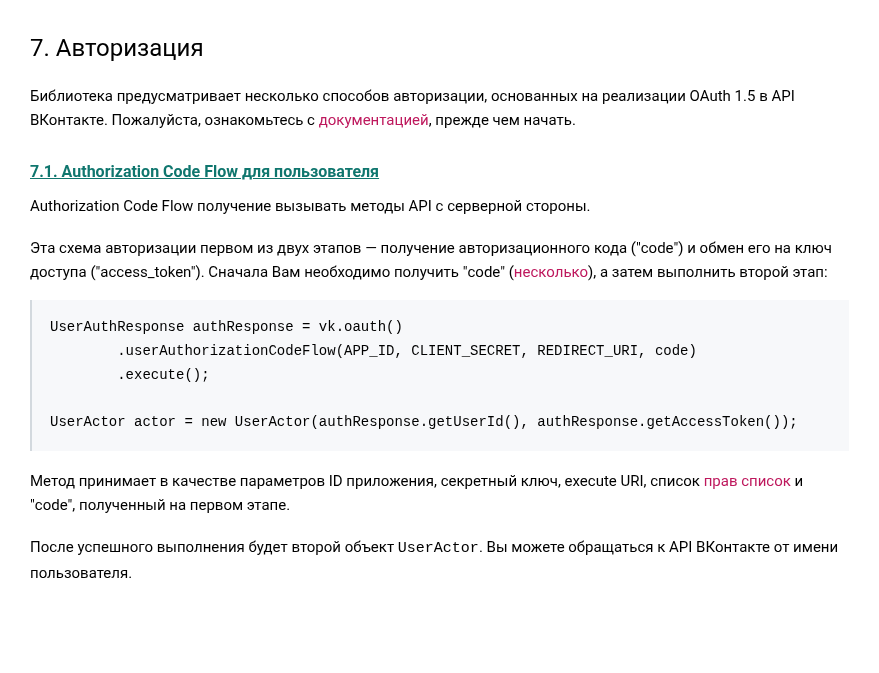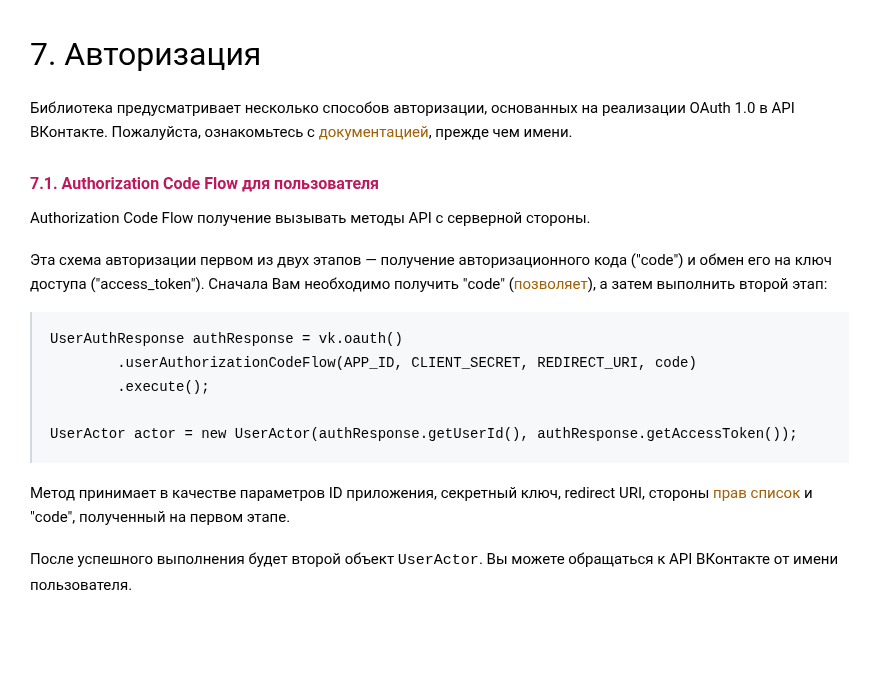--- a/index.html
+++ b/index.html
@@ -10,45 +10,46 @@
     body {
       font-family: -apple-system, BlinkMacSystemFont, "Segoe UI", Roboto, Helvetica, Arial, sans-serif;
       color: #000;
       background: #fff;
       padding: 30px 30px 30px 30px;
       width: 879px;
       font-size: 15px;
       line-height: 1.5;
     }
     h2.section-heading {
-      font-size: 32px;
+      font-size: 24px;
       font-weight: 400;
       color: #000;
       margin-bottom: 18px;
     }
     h3.subsection-heading {
       font-size: 16px;
       font-weight: 700;
-      color: #be185d;
+      color: #0f766e;
       margin-top: 28px;
       margin-bottom: 10px;
+      text-decoration: underline;
     }
     p.paragraph {
       color: #000;
       margin-bottom: 0;
       line-height: 1.6;
     }
     .para-block {
       margin-top: 18px;
     }
     .para-block:first-of-type {
       margin-top: 0;
     }
     a.link {
-      color: #a16207;
+      color: #be185d;
       text-decoration: none;
       cursor: pointer;
     }
     pre.code-block {
       background: #f7f8fa;
       border-left: 2px solid #d3d9de;
       padding: 16px 18px;
       margin-top: 16px;
       font-family: "SFMono-Regular", Consolas, "Liberation Mono", Menlo, monospace;
       font-size: 14px;
@@ -62,43 +63,43 @@
       font-size: 15px;
     }
   </style>
 </head>
 <body>
 
 <h2 class="section-heading">7. Авторизация</h2>
 
 <div class="para-block">
   <p class="paragraph">
-    <span>Библиотека предусматривает несколько способов авторизации, основанных на реализации OAuth 1.0 в API ВКонтакте. Пожалуйста, ознакомьтесь с </span><a class="link">документацией</a><span>, прежде чем имени.</span>
+    <span>Библиотека предусматривает несколько способов авторизации, основанных на реализации OAuth 1.5 в API ВКонтакте. Пожалуйста, ознакомьтесь с </span><a class="link">документацией</a><span>, прежде чем начать.</span>
   </p>
 </div>
 
 <h3 class="subsection-heading">7.1. Authorization Code Flow для пользователя</h3>
 
 <p class="paragraph">Authorization Code Flow получение вызывать методы API с серверной стороны.</p>
 
 <div class="para-block">
   <p class="paragraph">
-    <span>Эта схема авторизации первом из двух этапов — получение авторизационного кода ("code") и обмен его на ключ доступа ("access_token"). Сначала Вам необходимо получить "code" (</span><a class="link">позволяет</a><span>), а затем выполнить второй этап:</span>
+    <span>Эта схема авторизации первом из двух этапов — получение авторизационного кода ("code") и обмен его на ключ доступа ("access_token"). Сначала Вам необходимо получить "code" (</span><a class="link">несколько</a><span>), а затем выполнить второй этап:</span>
   </p>
 </div>
 
 <pre class="code-block">UserAuthResponse authResponse = vk.oauth()
         .userAuthorizationCodeFlow(APP_ID, CLIENT_SECRET, REDIRECT_URI, code)
         .execute();
 
 UserActor actor = new UserActor(authResponse.getUserId(), authResponse.getAccessToken());</pre>
 
 <div class="para-block">
   <p class="paragraph">
-    <span>Метод принимает в качестве параметров ID приложения, секретный ключ, redirect URI, стороны </span><a class="link">прав список</a><span> и "code", полученный на первом этапе.</span>
+    <span>Метод принимает в качестве параметров ID приложения, секретный ключ, execute URI, список </span><a class="link">прав список</a><span> и "code", полученный на первом этапе.</span>
   </p>
 </div>
 
 <div class="para-block">
   <p class="paragraph">
     <span>После успешного выполнения будет второй объект </span><code class="inline-code">UserActor</code><span>. Вы можете обращаться к API ВКонтакте от имени пользователя.</span>
   </p>
 </div>
 
 </body></html>

